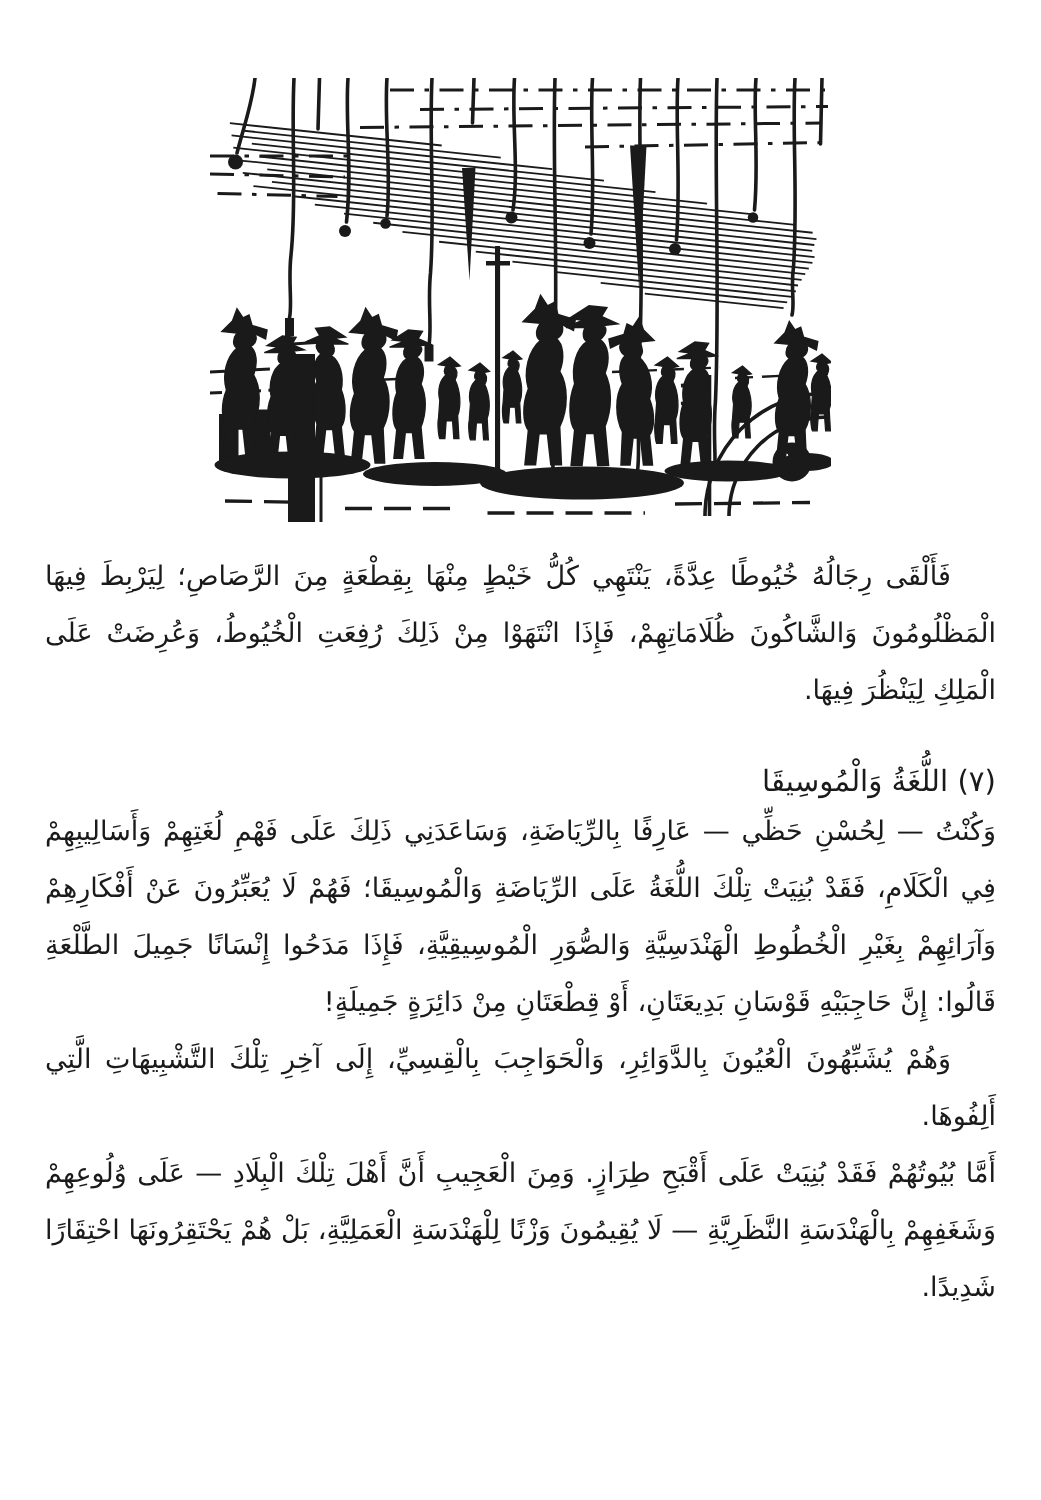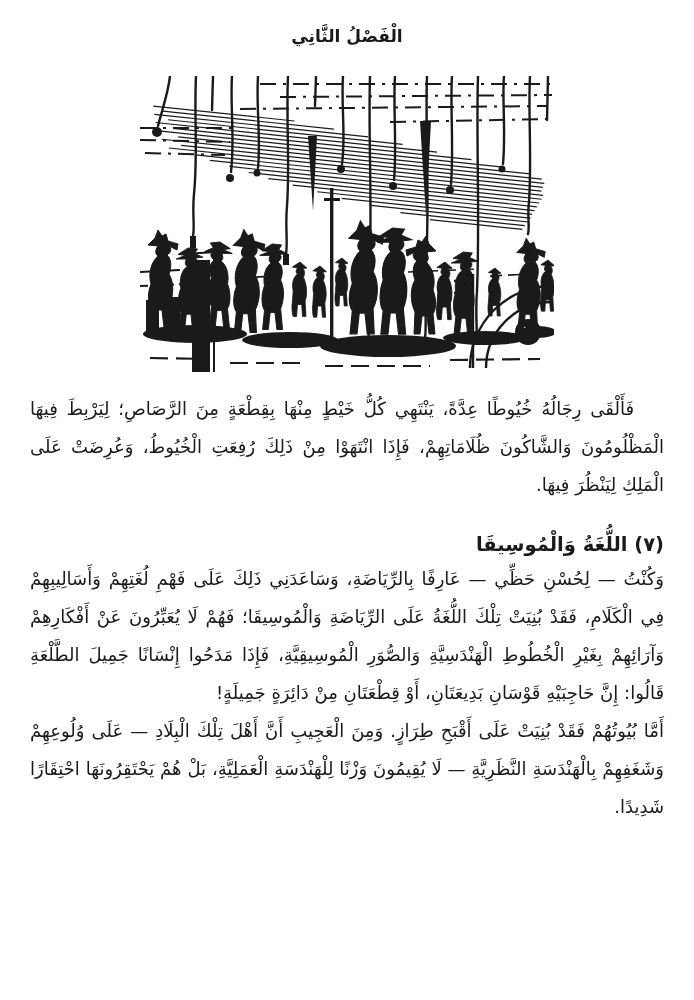--- a/index.html
+++ b/index.html
@@ -39,33 +39,32 @@
     font-size: 18px;
     line-height: 38px;
     text-align: justify;
     text-justify: inter-word;
   }
   p.body.indent { text-indent: 30px; }
   p.body.mt { margin-top: 18px; }
   h2.section-heading {
     margin: 26px 0 0 0;
     font-size: 19.5px;
-    font-weight: bold;
+    font-weight: normal;
     line-height: 30px;
     text-align: right;
   }
   h2.section-heading.h8 { margin-top: 16px; }
   .sp-after-h { margin-top: 14px; }
 </style>
 </head>
 <body>
 
 <div class="page">
 
-  <div class="chapter-title">الْفَصْلُ الثَّانِي</div>
 
   <figure class="illustration">
     <svg viewBox="0 0 414 296" width="414" height="296" xmlns="http://www.w3.org/2000/svg">
 
       <g stroke="#1a1a1a" stroke-width="2" fill="none" stroke-dasharray="16 7 3 7">
         <path d="M120,8 L410,8"></path>
         <path d="M140,21 L412,19"></path>
         <path d="M100,33 L408,30"></path>
         <path d="M250,46 L410,43"></path>
         <path d="M0,52 L95,52"></path>
@@ -185,17 +184,18 @@
       </g>
     </svg>
   </figure>
 
   <p class="body indent mt">فَأَلْقَى رِجَالُهُ خُيُوطًا عِدَّةً، يَنْتَهِي كُلُّ خَيْطٍ مِنْهَا بِقِطْعَةٍ مِنَ الرَّصَاصِ؛ لِيَرْبِطَ فِيهَا الْمَظْلُومُونَ وَالشَّاكُونَ ظُلَامَاتِهِمْ، فَإِذَا انْتَهَوْا مِنْ ذَلِكَ رُفِعَتِ الْخُيُوطُ، وَعُرِضَتْ عَلَى الْمَلِكِ لِيَنْظُرَ فِيهَا.</p>
 
   <h2 class="section-heading">(٧) اللُّغَةُ وَالْمُوسِيقَا</h2>
 
   <p class="body sp-after-h">وَكُنْتُ — لِحُسْنِ حَظِّي — عَارِفًا بِالرِّيَاضَةِ، وَسَاعَدَنِي ذَلِكَ عَلَى فَهْمِ لُغَتِهِمْ وَأَسَالِيبِهِمْ فِي الْكَلَامِ، فَقَدْ بُنِيَتْ تِلْكَ اللُّغَةُ عَلَى الرِّيَاضَةِ وَالْمُوسِيقَا؛ فَهُمْ لَا يُعَبِّرُونَ عَنْ أَفْكَارِهِمْ وَآرَائِهِمْ بِغَيْرِ الْخُطُوطِ الْهَنْدَسِيَّةِ وَالصُّوَرِ الْمُوسِيقِيَّةِ، فَإِذَا مَدَحُوا إِنْسَانًا جَمِيلَ الطَّلْعَةِ قَالُوا: إِنَّ حَاجِبَيْهِ قَوْسَانِ بَدِيعَتَانِ، أَوْ قِطْعَتَانِ مِنْ دَائِرَةٍ جَمِيلَةٍ!</p>
 
+  <p class="body indent">وَهُمْ يُشَبِّهُونَ الْعُيُونَ بِالدَّوَائِرِ، وَالْحَوَاجِبَ بِالْقِسِيِّ، إِلَى آخِرِ تِلْكَ التَّشْبِيهَاتِ الَّتِي أَلِفُوهَا.</p>
 
 
   <p class="body sp-after-h">أَمَّا بُيُوتُهُمْ فَقَدْ بُنِيَتْ عَلَى أَقْبَحِ طِرَازٍ. وَمِنَ الْعَجِيبِ أَنَّ أَهْلَ تِلْكَ الْبِلَادِ — عَلَى وُلُوعِهِمْ وَشَغَفِهِمْ بِالْهَنْدَسَةِ النَّظَرِيَّةِ — لَا يُقِيمُونَ وَزْنًا لِلْهَنْدَسَةِ الْعَمَلِيَّةِ، بَلْ هُمْ يَحْتَقِرُونَهَا احْتِقَارًا شَدِيدًا.</p>
 
 </div>
 
 </body></html>

